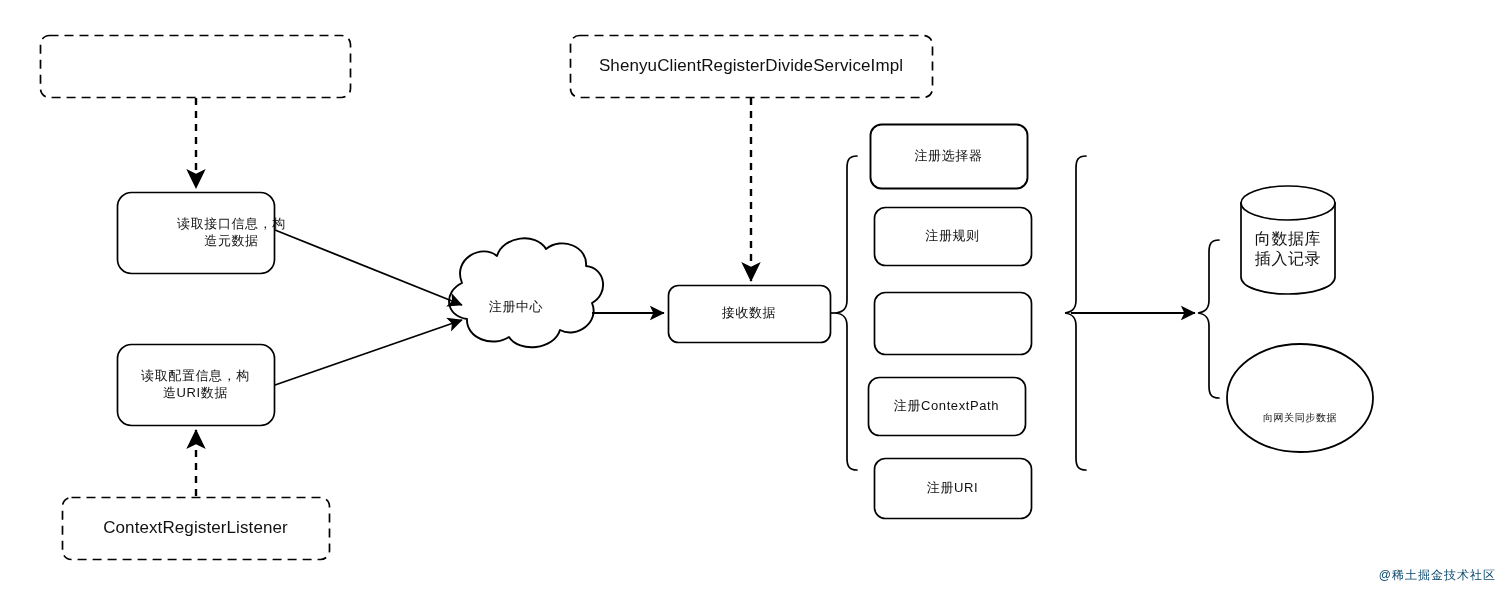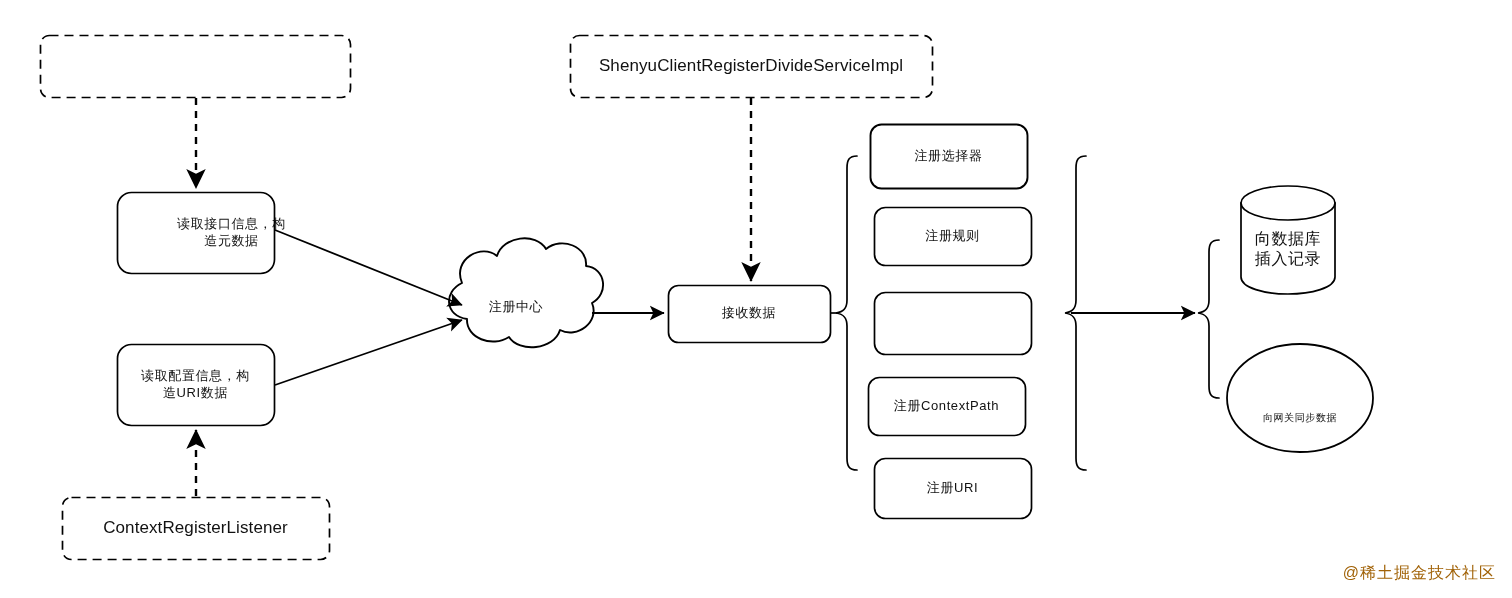--- a/index.html
+++ b/index.html
@@ -40,22 +40,22 @@
     letter-spacing: 0.1px;
   }
   .label-cjk {
     font-size: 13px;
     letter-spacing: 0.6px;
   }
   .watermark {
     position: absolute;
     right: 16px;
     bottom: 14px;
-    font-size: 16px;
-    color: #a16207;
+    font-size: 12px;
+    color: #0c4a6e;
     letter-spacing: 1px;
     user-select: none;
   }
 </style>
 </head>
 <body>
 
 <div id="canvas">
 
   <svg id="diagram-svg" viewBox="0 0 1512 598" xmlns="http://www.w3.org/2000/svg">

